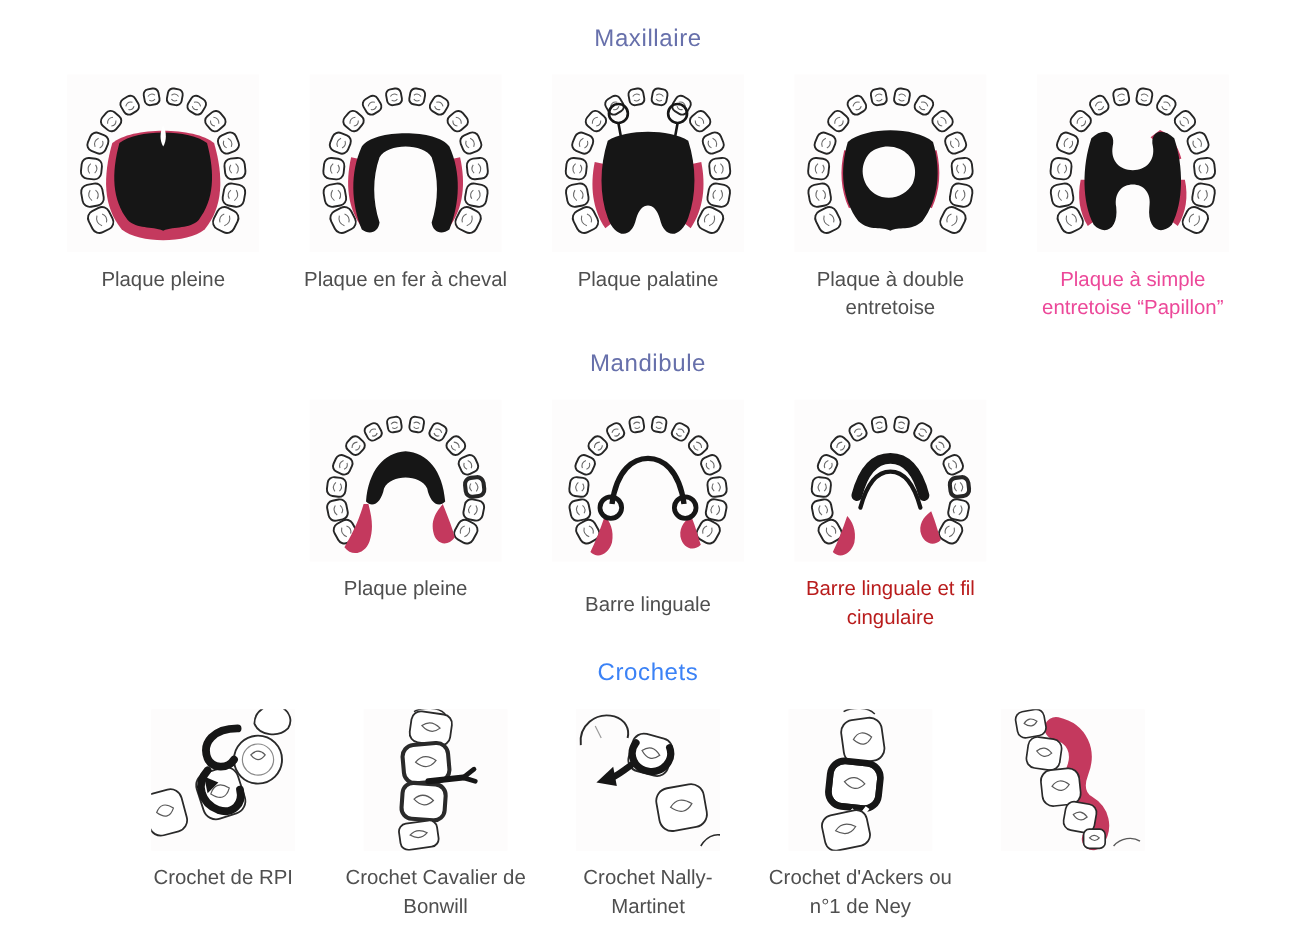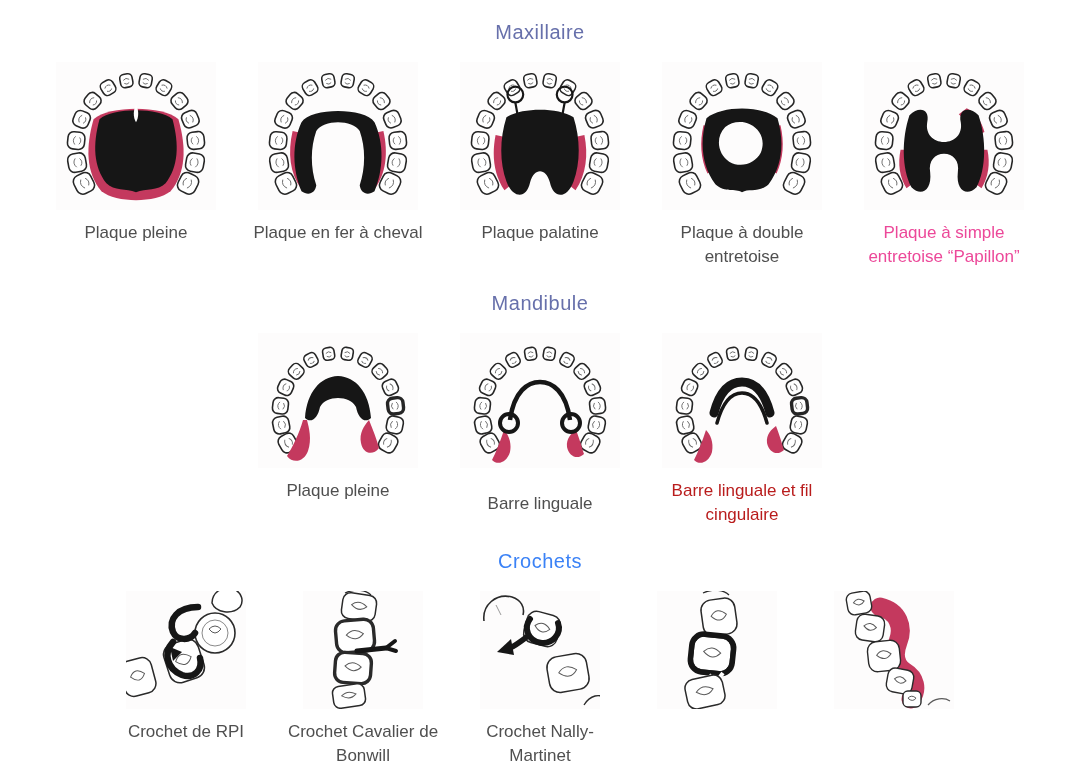--- a/index.html
+++ b/index.html
@@ -670,20 +670,21 @@
               <g transform="translate(55,63) rotate(6)">
                 <rect x="-21" y="-19" width="42" height="38" rx="12" fill="none" stroke="#161616" stroke-width="5.5"></rect>
               </g>
               <path d="M52,84 l7,7 7,-9" stroke="#fff" stroke-width="4" fill="none"></path>
               <g transform="translate(48,101) rotate(-12)">
                 <rect x="-19" y="-15" width="38" height="30" rx="9" fill="#fff" stroke="#2a2a2a" stroke-width="1.5"></rect>
                 <path d="M -8.55 -1.5 q 7.6000000000000005 -7.5 17.1 0 q -7.6000000000000005 8.25 -17.1 0 Z" fill="none" stroke="#5a5a5a" stroke-width="1"></path>
               </g>
             </svg>
           </div>
+        <figcaption class="cap" style="color: rgb(79, 79, 79);">Crochet d'Ackers ou n°1 de Ney</figcaption>
       </figure>
       <figure class="fig">
         <div class="fig-img img-croc">
             <svg viewBox="0 0 120 118" preserveAspectRatio="xMidYMid meet" xmlns="http://www.w3.org/2000/svg">
               <path d="M46,16 C64,20 70,36 64,51 C59,64 61,75 71,81 C81,87 84,98 77,108" fill="none" stroke="#c4395e" stroke-width="19" stroke-linecap="round"></path>
               <g transform="translate(25,12) rotate(-10)">
                 <rect x="-12" y="-11" width="24" height="22" rx="6.6" fill="#fff" stroke="#2a2a2a" stroke-width="1.4"></rect>
                 <path d="M -5.4 -1.1 q 4.800000000000001 -5.5 10.8 0 q -4.800000000000001 6.050000000000001 -10.8 0 Z" fill="none" stroke="#5a5a5a" stroke-width="1"></path>
               </g>
               <g transform="translate(36,37) rotate(8)">

